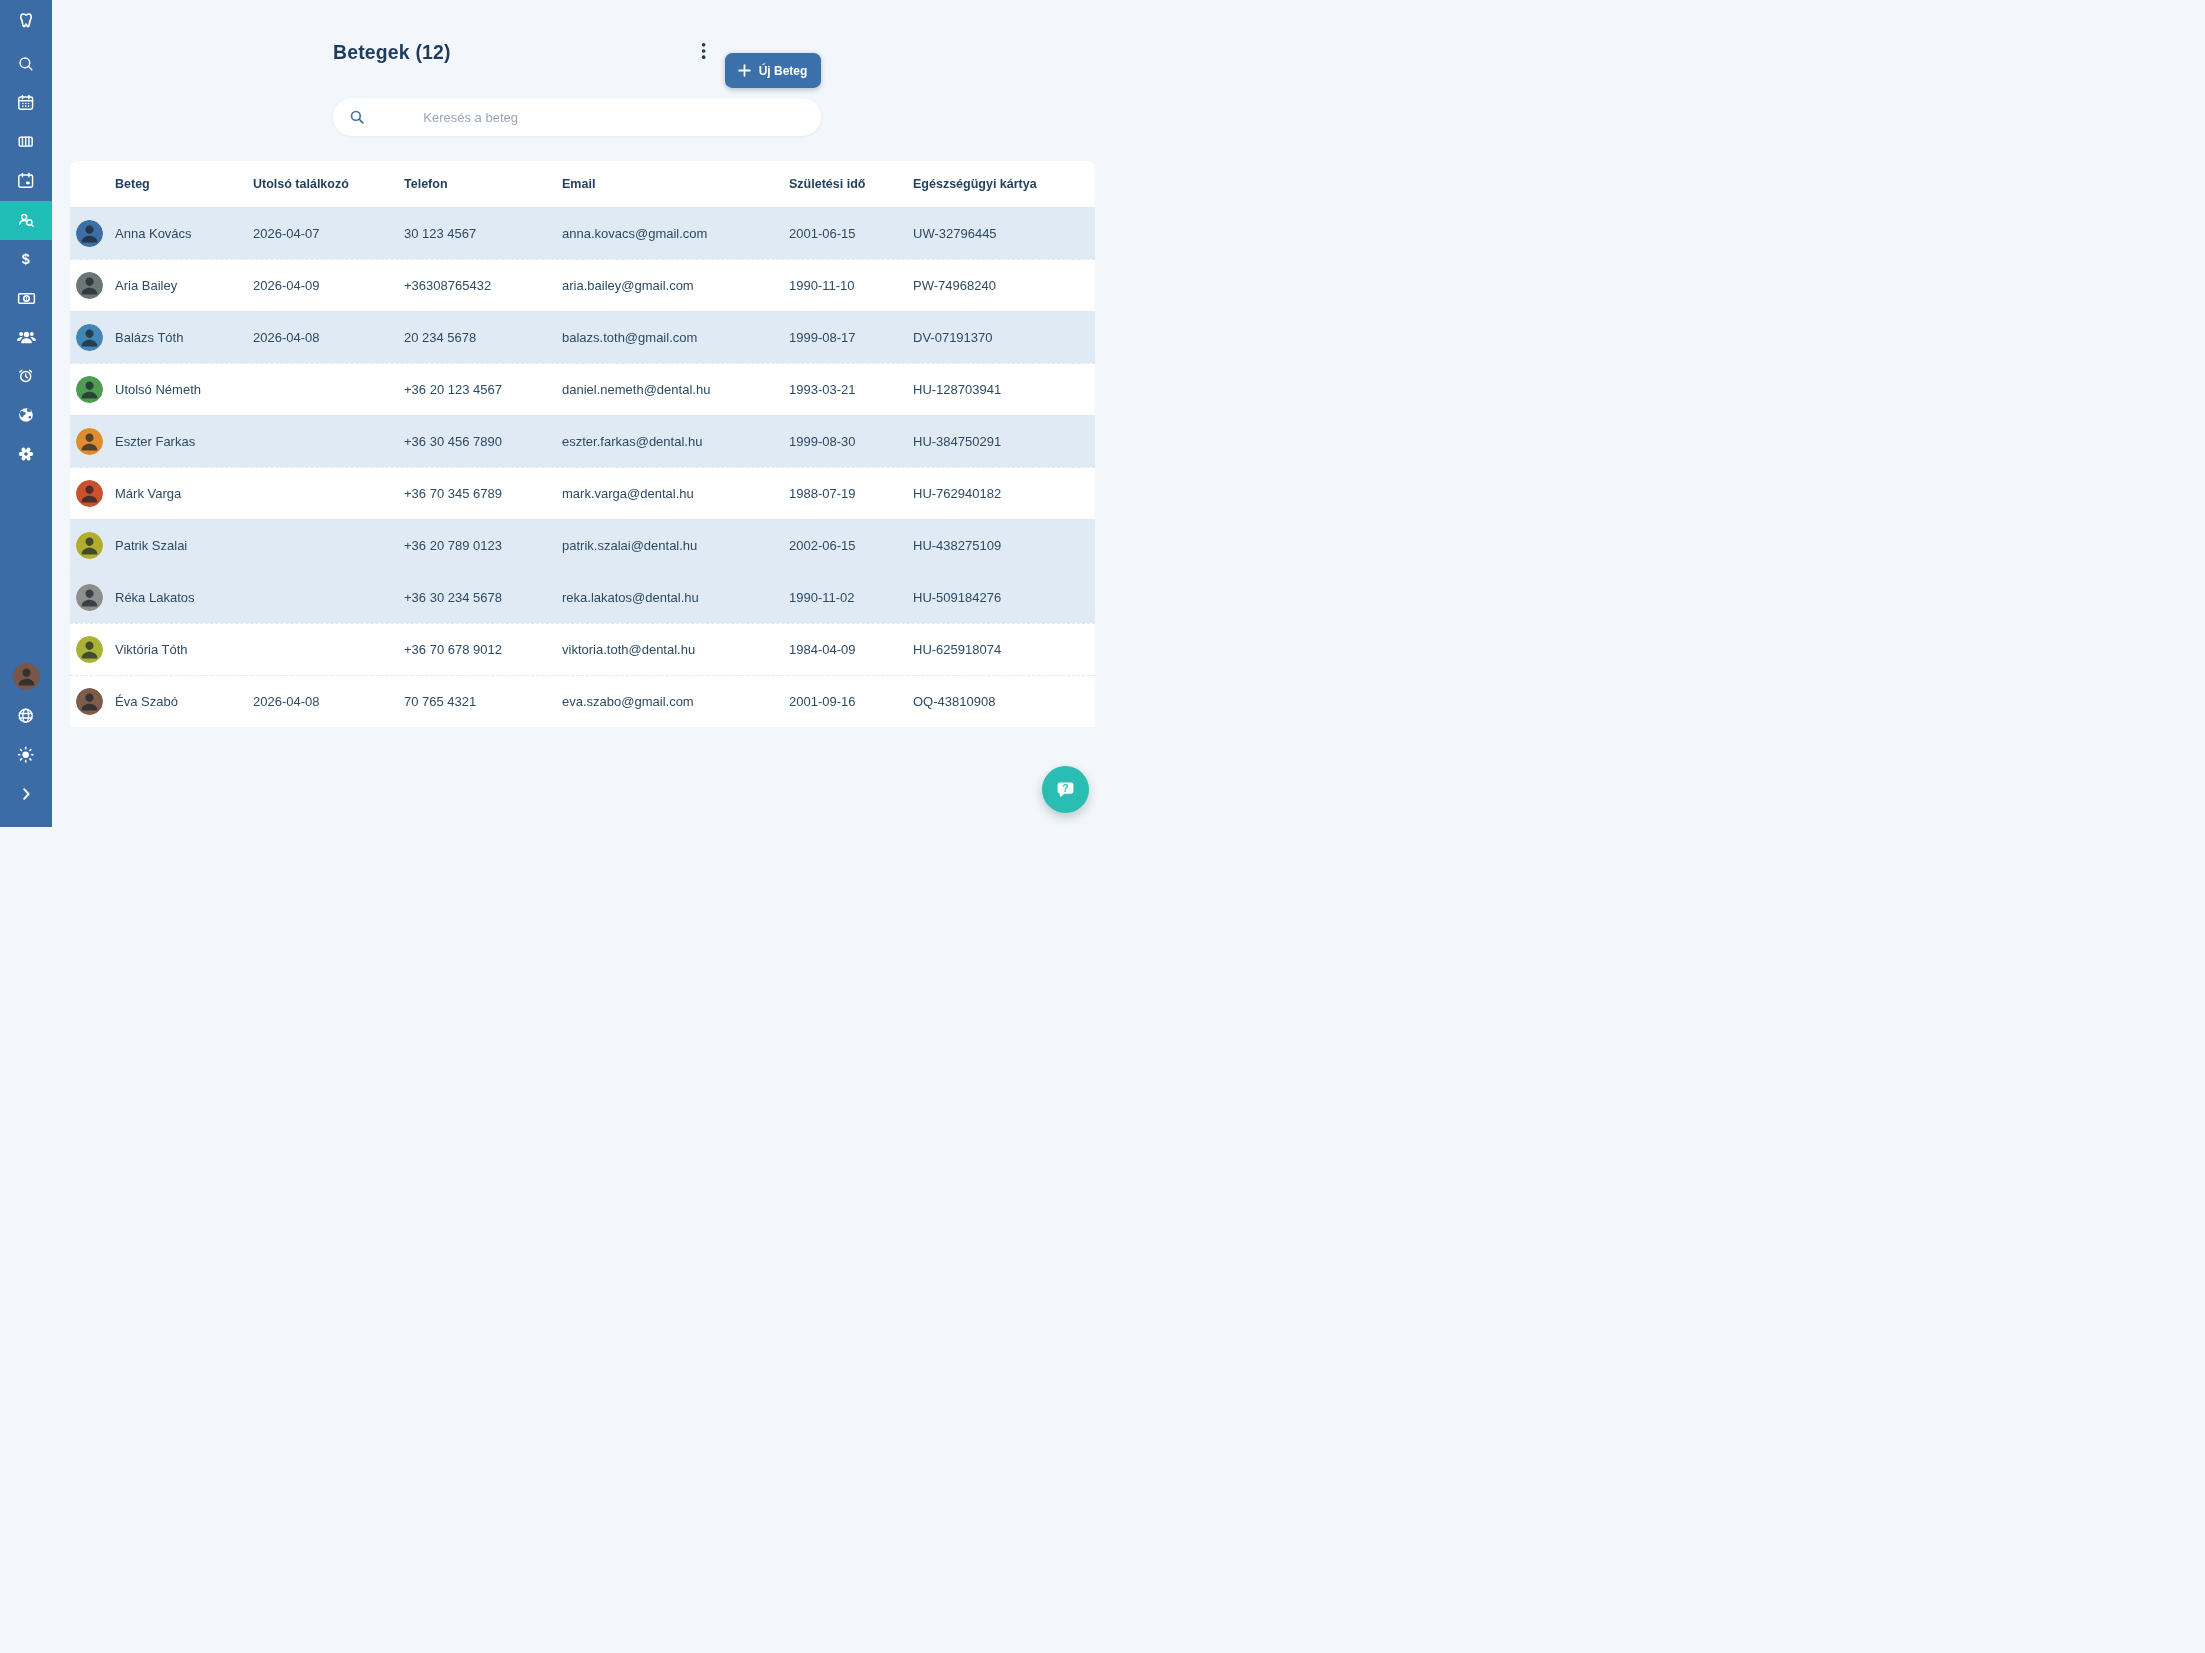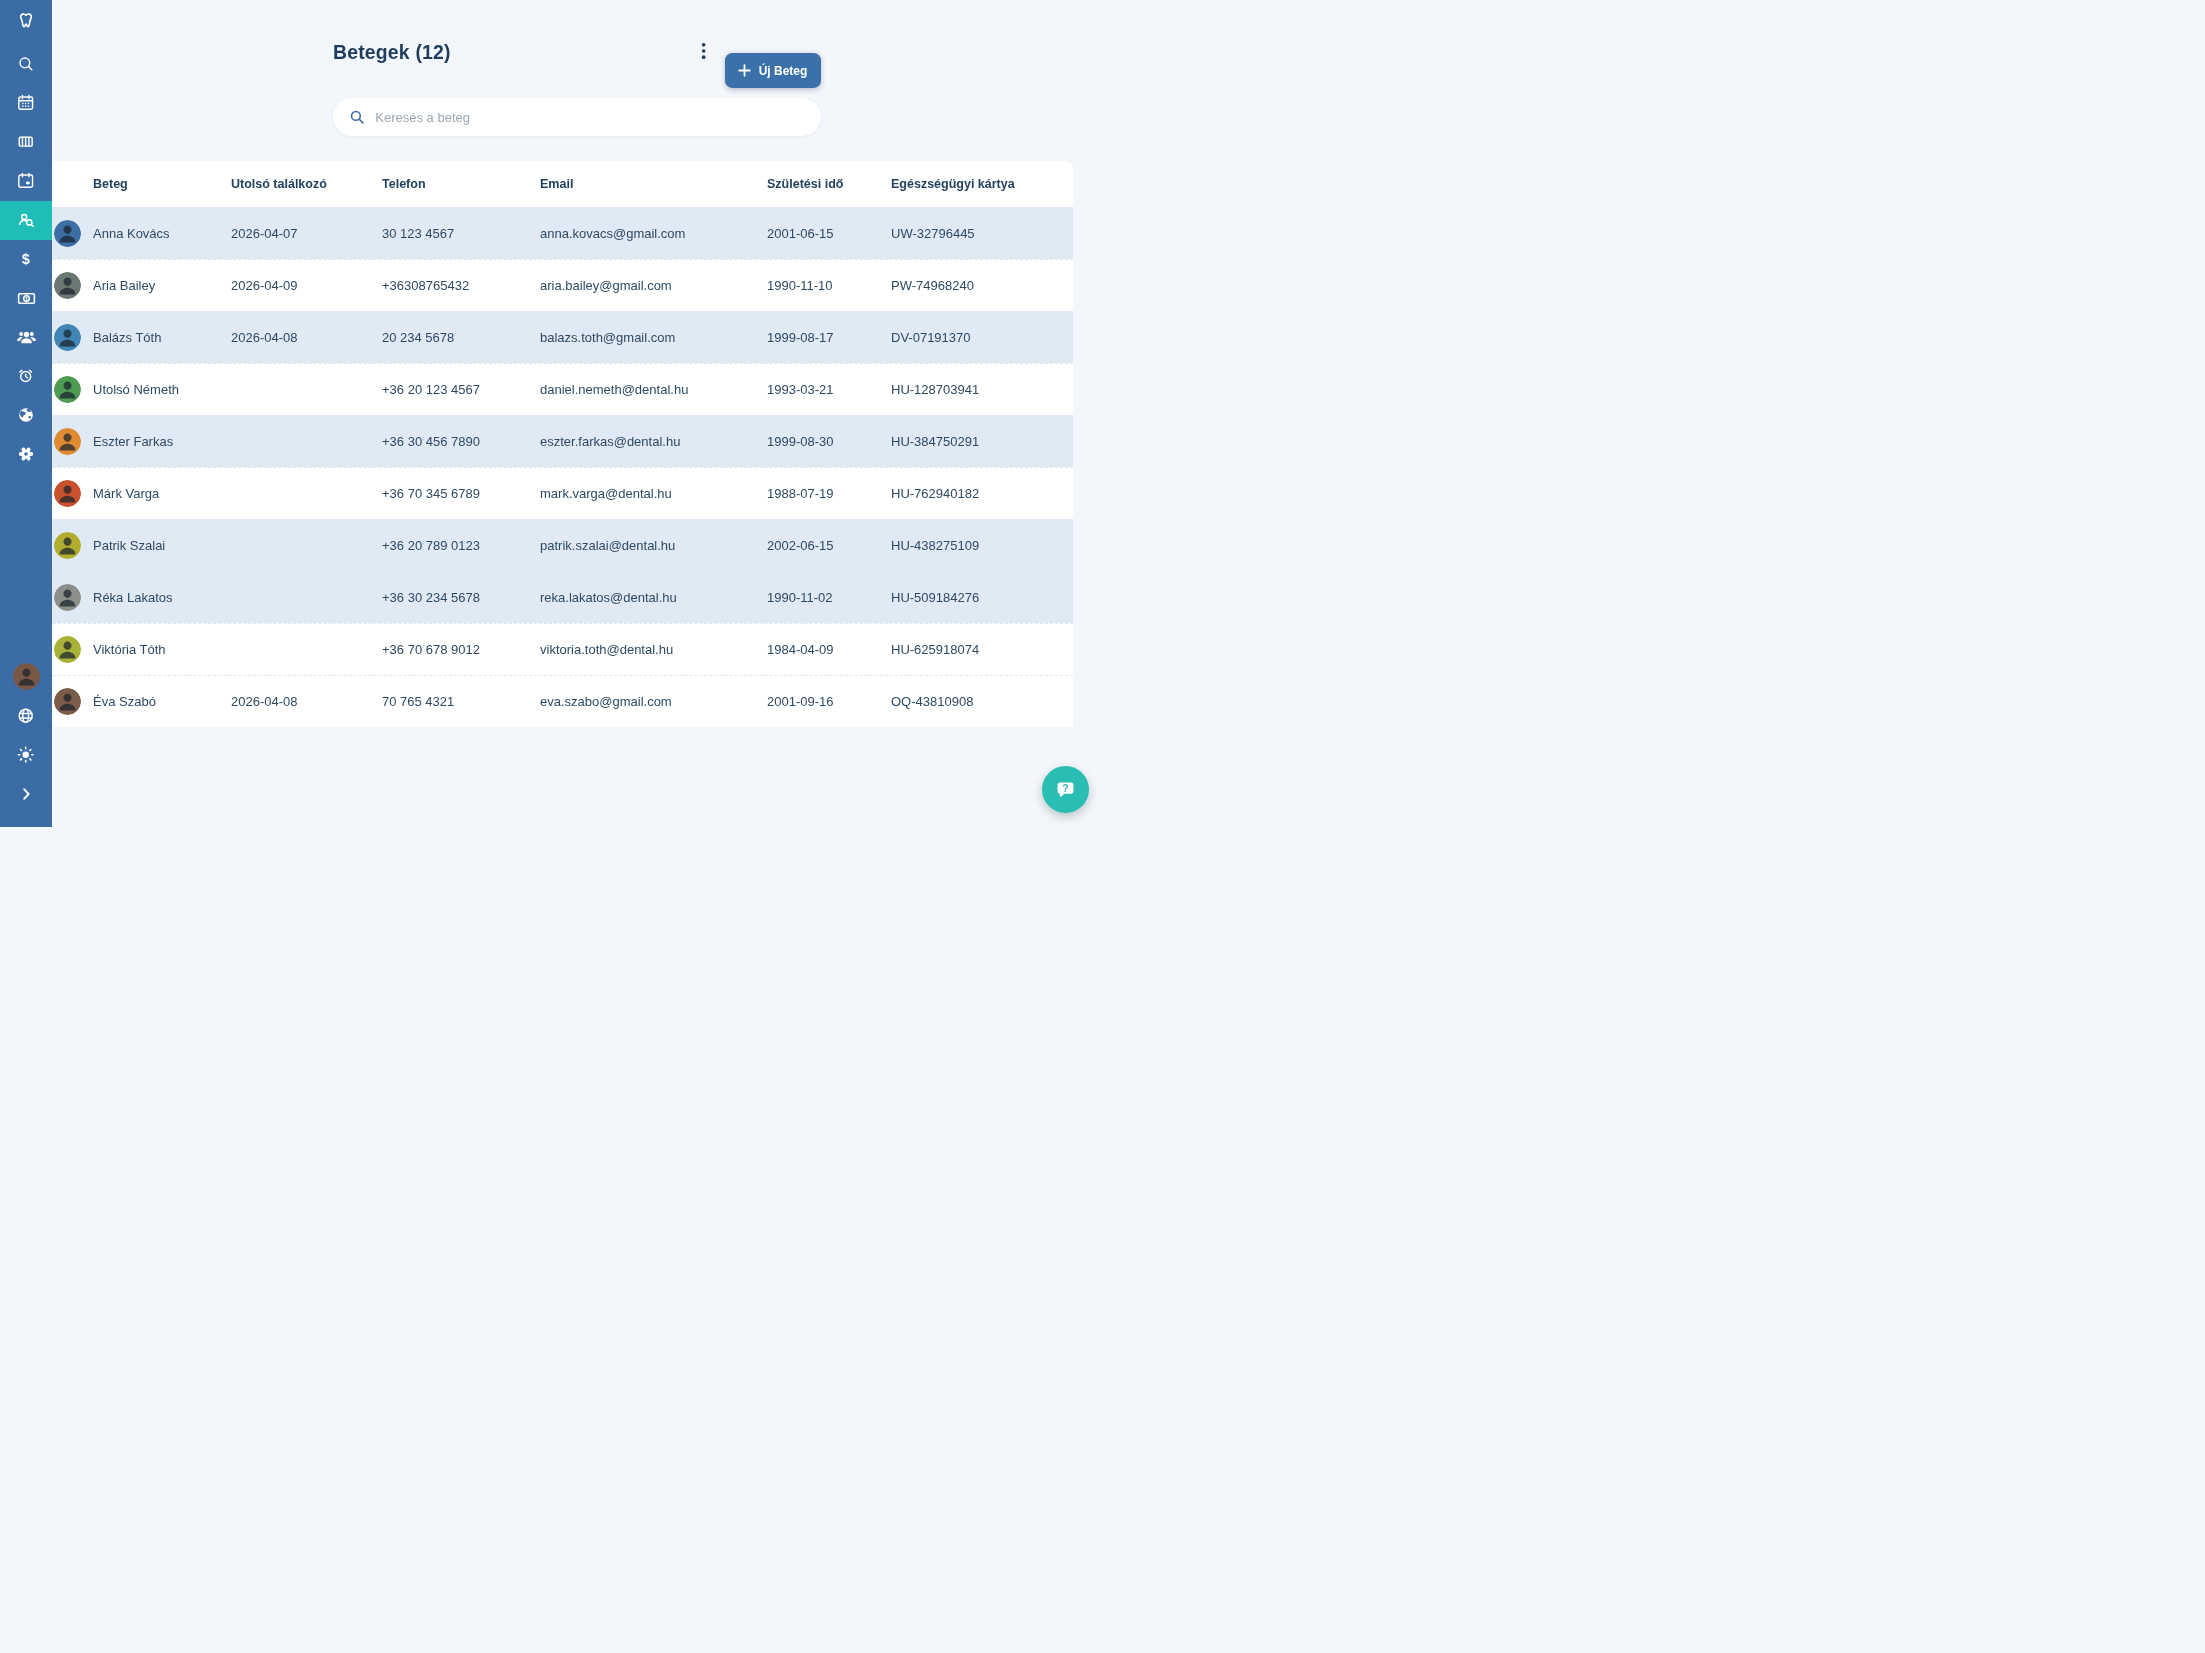--- a/index.html
+++ b/index.html
@@ -28,25 +28,25 @@
   .actions{display:flex; align-items:center; gap:13px;}
   .kebab-btn{background:none; border:none; cursor:pointer; padding:3.2px 4.8px; display:flex; align-items:center;}
   .primary-btn{background:var(--primary); color:#fff; border:none; cursor:pointer;
     height:35px; border-radius:7.3px; padding:0 13.7px; display:flex; align-items:center; gap:7.3px;
     font-family:"Liberation Sans", sans-serif; font-size:12px; font-weight:700;
     box-shadow:0 1.6px 4.8px rgba(27,59,95,.28);margin-top:36px;}
   .search-bar{margin-top:27px; height:38px; background:#fff; border-radius:19.4px;
     display:flex; align-items:center; gap:9px; padding:0 15.3px;
     box-shadow:0 0.8px 3.2px rgba(30,50,90,.07);}
   .search-bar input{flex:1; border:none; outline:none; background:transparent;
-    font-family:"Liberation Sans", sans-serif; font-size:13px; color:var(--text);}
+    font-family:"Liberation Sans", sans-serif; font-size:13px; color:var(--text);margin-left:48px;}
   .search-bar input::placeholder{color:var(--muted);}
 
   
-  .table-panel{position:absolute; left:48px; top:161px; width:1025px; background:var(--panel);
+  .table-panel{position:absolute; left:70px; top:161px; width:1025px; background:var(--panel);
     border-radius:8px 8px 0 0; z-index:4;}
   .thead,.trow{display:grid; grid-template-columns:45px 138px 151px 158px 227px 124px 1fr; align-items:center;}
   .thead{height:46px; font-size:12.5px; font-weight:700; color:#24425f;}
   .trow{height:52px; font-size:13px; color:var(--text); border-top:1.6px dashed var(--divider); cursor:pointer;}
   .trow.stripe{background:var(--stripe);}
   .cell{overflow:hidden; white-space:nowrap; text-overflow:ellipsis; padding-right:6.5px;}
   .avcell{display:flex; align-items:center;}
   .avatar{width:27px; height:27px; border-radius:50%; margin-left:5.7px; overflow:hidden;
     display:flex; align-items:flex-end; justify-content:center; flex:0 0 auto;}
 

